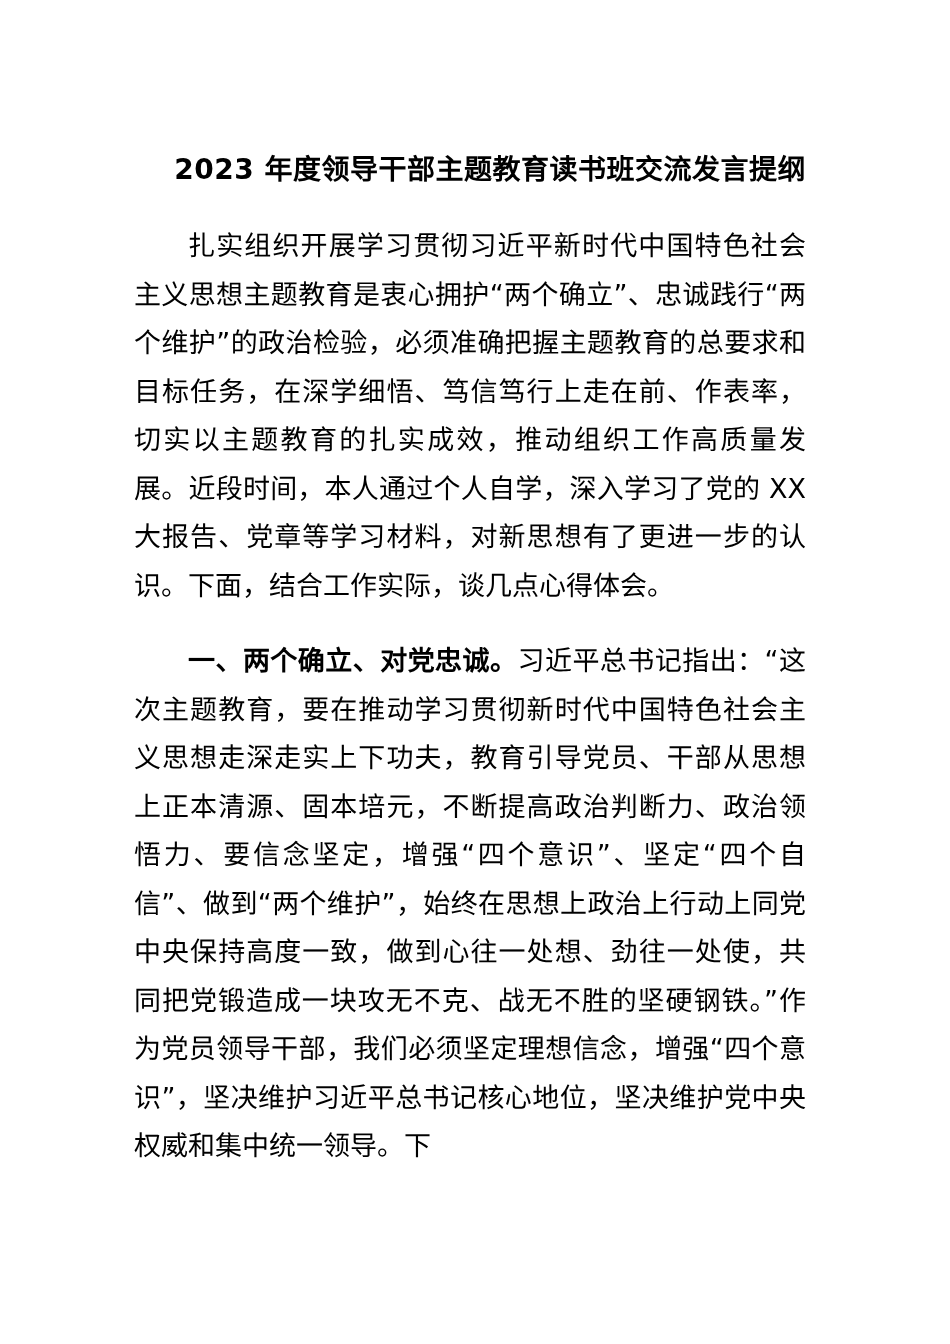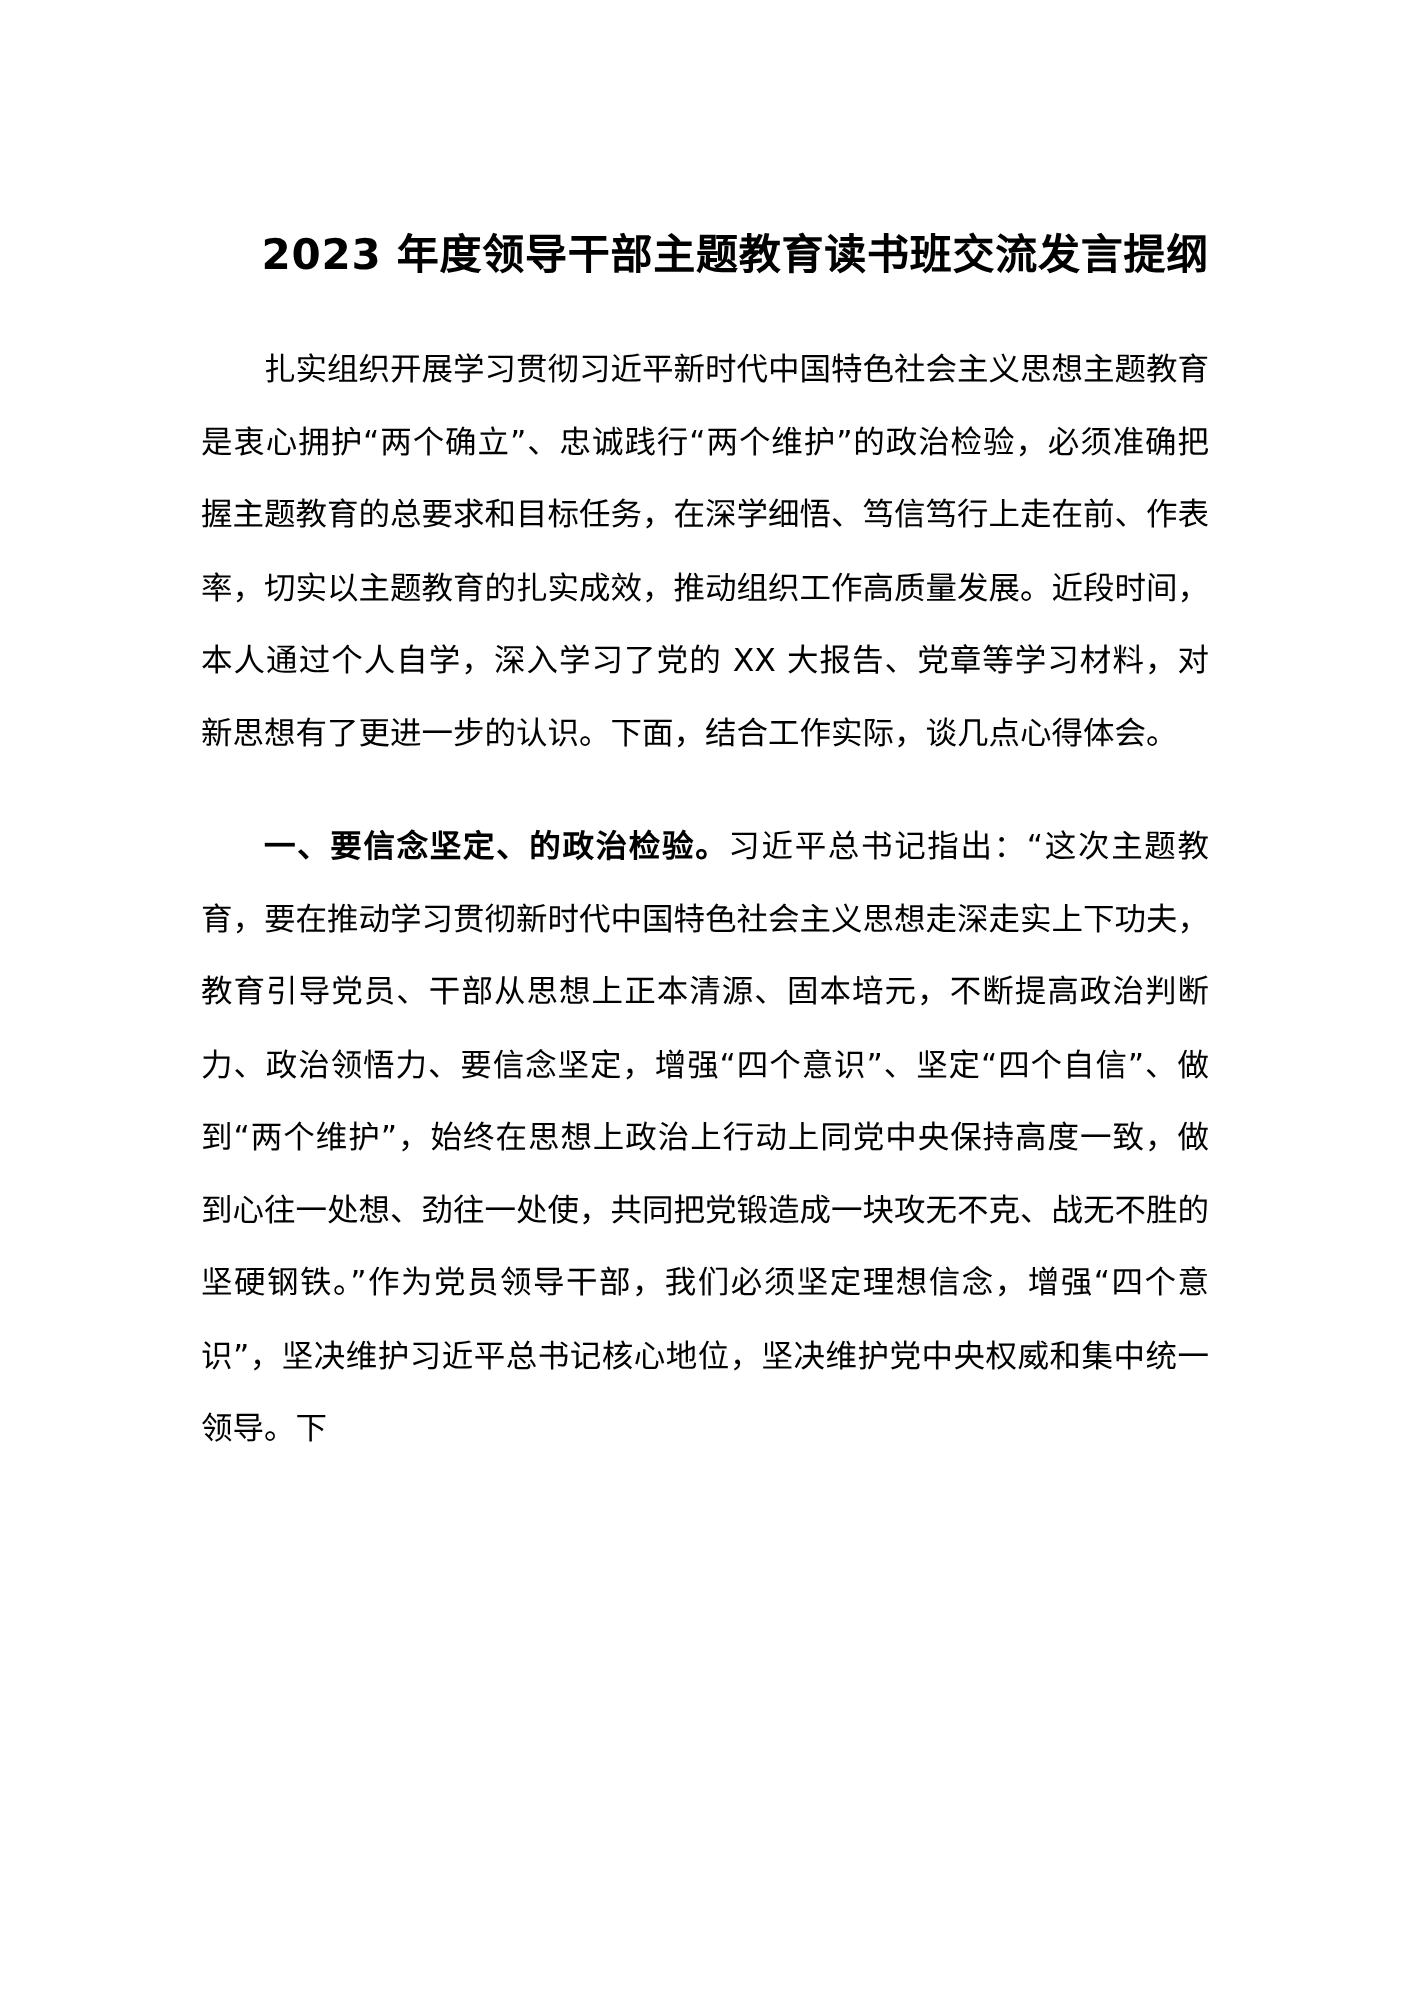--- a/index.html
+++ b/index.html
@@ -23,21 +23,21 @@
   }
   .doc-title {
     font-size: 28px;
     line-height: 44px;
     font-weight: 700;
     text-align: right;
     letter-spacing: 0.5px;
     margin: 0 0 30px 0;
   }
   .doc-paragraph {
-    font-size: 21px;
+    font-size: 27px;
     line-height: 48.5px;
     text-align: justify;
     text-justify: inter-ideograph;
     text-indent: 2em;
     margin: 0;
     word-break: break-all;
   }
   .doc-paragraph + .doc-paragraph {
     margin-top: 27px;
   }
@@ -46,14 +46,14 @@
   }
 </style>
 </head>
 <body>
 
 <div class="doc-page">
   <h1 class="doc-title">2023 年度领导干部主题教育读书班交流发言提纲</h1>
 
   <p class="doc-paragraph"><span>扎实组织开展学习贯彻习近平新时代中国特色社会主义思想主题教育是衷心拥护“两个确立”、忠诚践行“两个维护”的政治检验，必须准确把握主题教育的总要求和目标任务，在深学细悟、笃信笃行上走在前、作表率，切实以主题教育的扎实成效，推动组织工作高质量发展。近段时间，本人通过个人自学，深入学习了党的 XX 大报告、党章等学习材料，对新思想有了更进一步的认识。下面，结合工作实际，谈几点心得体会。</span></p>
 
-  <p class="doc-paragraph"><span class="section-lead">一、要信念坚定、的政治检验。</span><span>习近平总书记指出：“这次主题教育，要在推动学习贯彻新时代中国特色社会主义思想走深走实上下功夫，教育引导党员、干部从思想上正本清源、固本培元，不断提高政治判断力、政治领悟力、要信念坚定，增强“四个意识”、坚定“四个自信”、做到“两个维护”，始终在思想上政治上行动上同党中央保持高度一致，做到心往一处想、劲往一处使，共同把党锻造成一块攻无不克、战无不胜的坚硬钢铁。”作为党员领导干部，我们必须坚定理想信念，增强“四个意识”，坚决维护习近平总书记核心地位，坚决维护党中央权威和集中统一领导。下</span></p>
+  <p class="doc-paragraph"><span class="section-lead">一、两个确立、对党忠诚。</span><span>习近平总书记指出：“这次主题教育，要在推动学习贯彻新时代中国特色社会主义思想走深走实上下功夫，教育引导党员、干部从思想上正本清源、固本培元，不断提高政治判断力、政治领悟力、要信念坚定，增强“四个意识”、坚定“四个自信”、做到“两个维护”，始终在思想上政治上行动上同党中央保持高度一致，做到心往一处想、劲往一处使，共同把党锻造成一块攻无不克、战无不胜的坚硬钢铁。”作为党员领导干部，我们必须坚定理想信念，增强“四个意识”，坚决维护习近平总书记核心地位，坚决维护党中央权威和集中统一领导。下</span></p>
 </div>
 
 </body></html>

